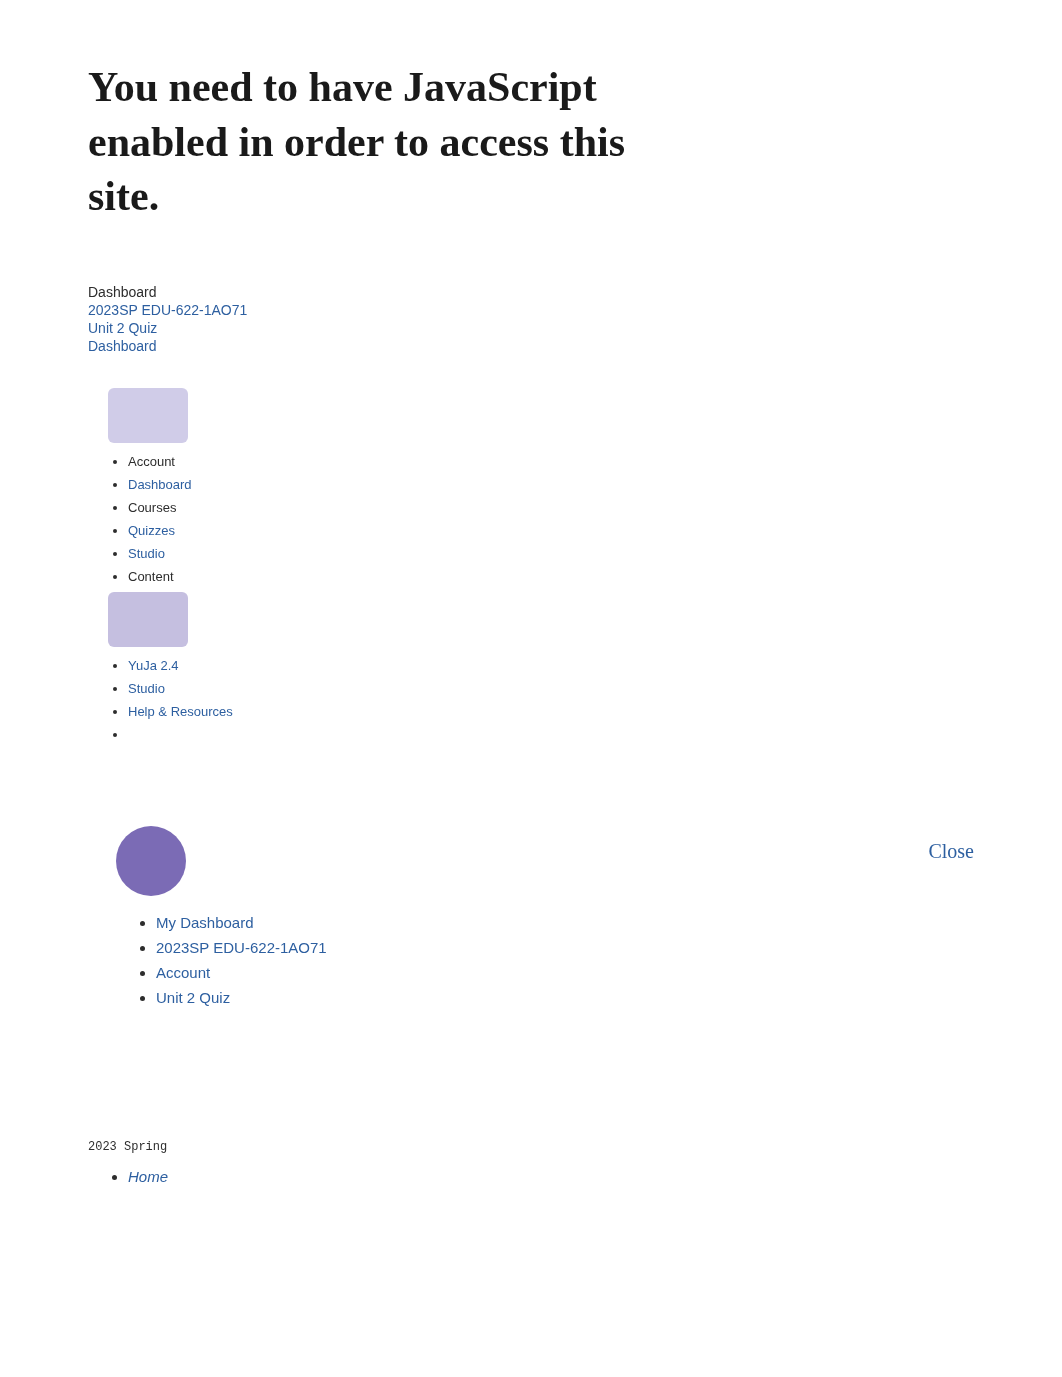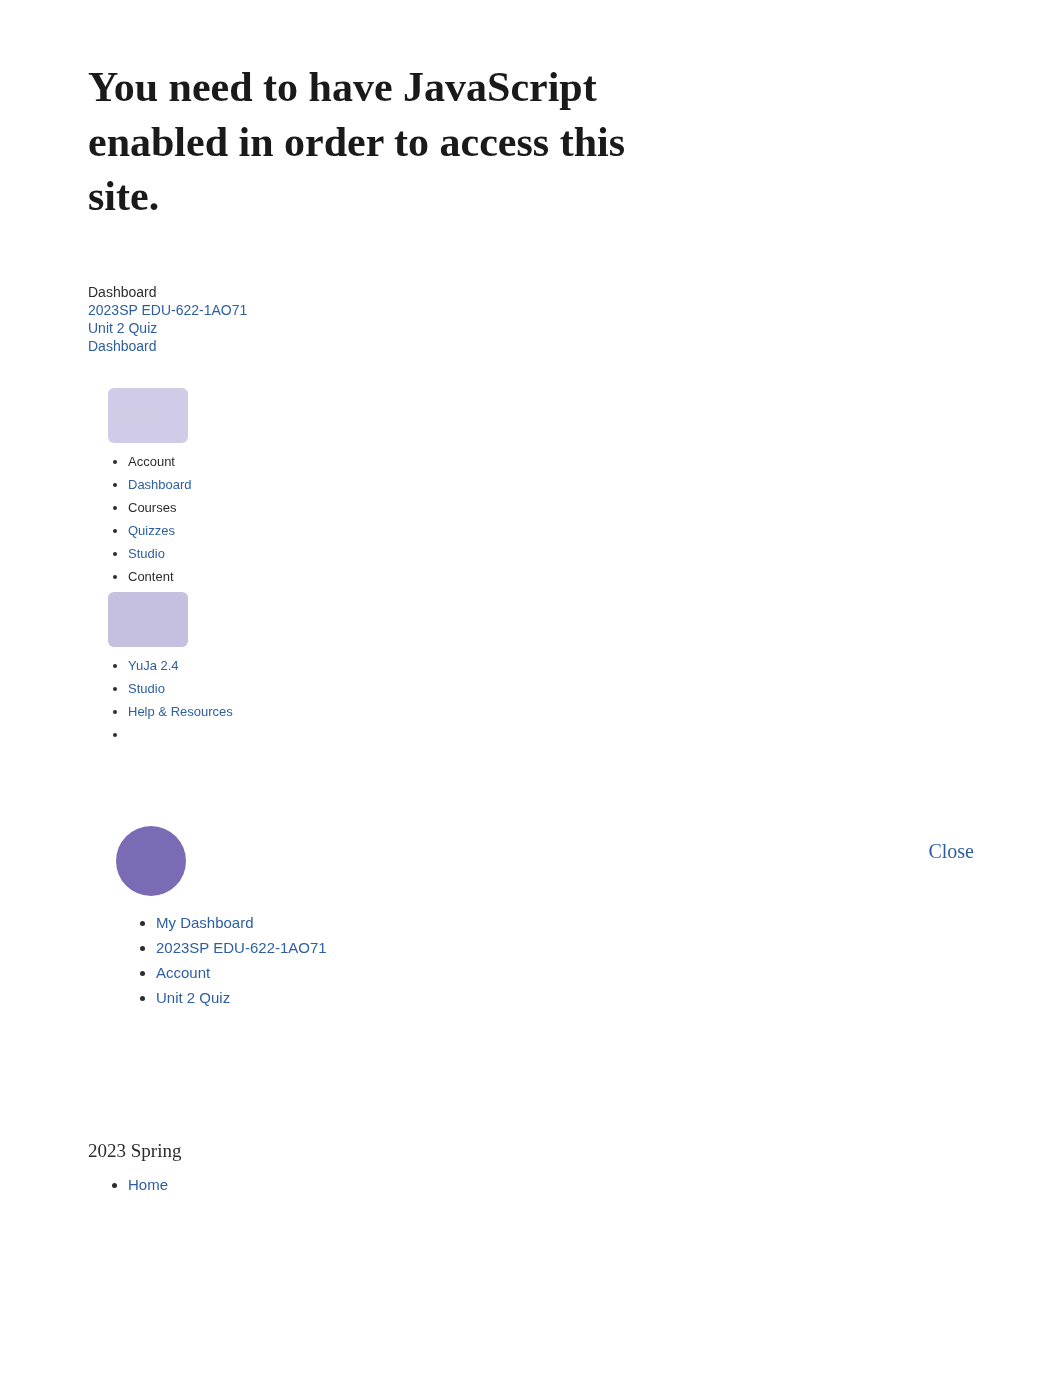--- a/index.html
+++ b/index.html
@@ -126,30 +126,31 @@
     .course-list li a {
       color: #2d5fa0;
       text-decoration: none;
     }
 
     .semester-section {
       padding: 30px 88px 20px 88px;
     }
 
     .semester-title {
-      font-size: 19px;
+      font-size: 12px;
       color: #2d2d2d;
-      font-family: Liberation Serif, serif;
+      font-family: Liberation Mono, monospace;
       margin-bottom: 10px;
     }
 
     .semester-list {
       list-style: disc;
       padding-left: 40px;
       font-family: Arial, sans-serif;
+      font-style: italic;
     }
 
     .semester-list li {
       padding: 4px 0;
       font-size: 15px;
     }
 
     .semester-list li a {
       color: #2d5fa0;
       text-decoration: none;

